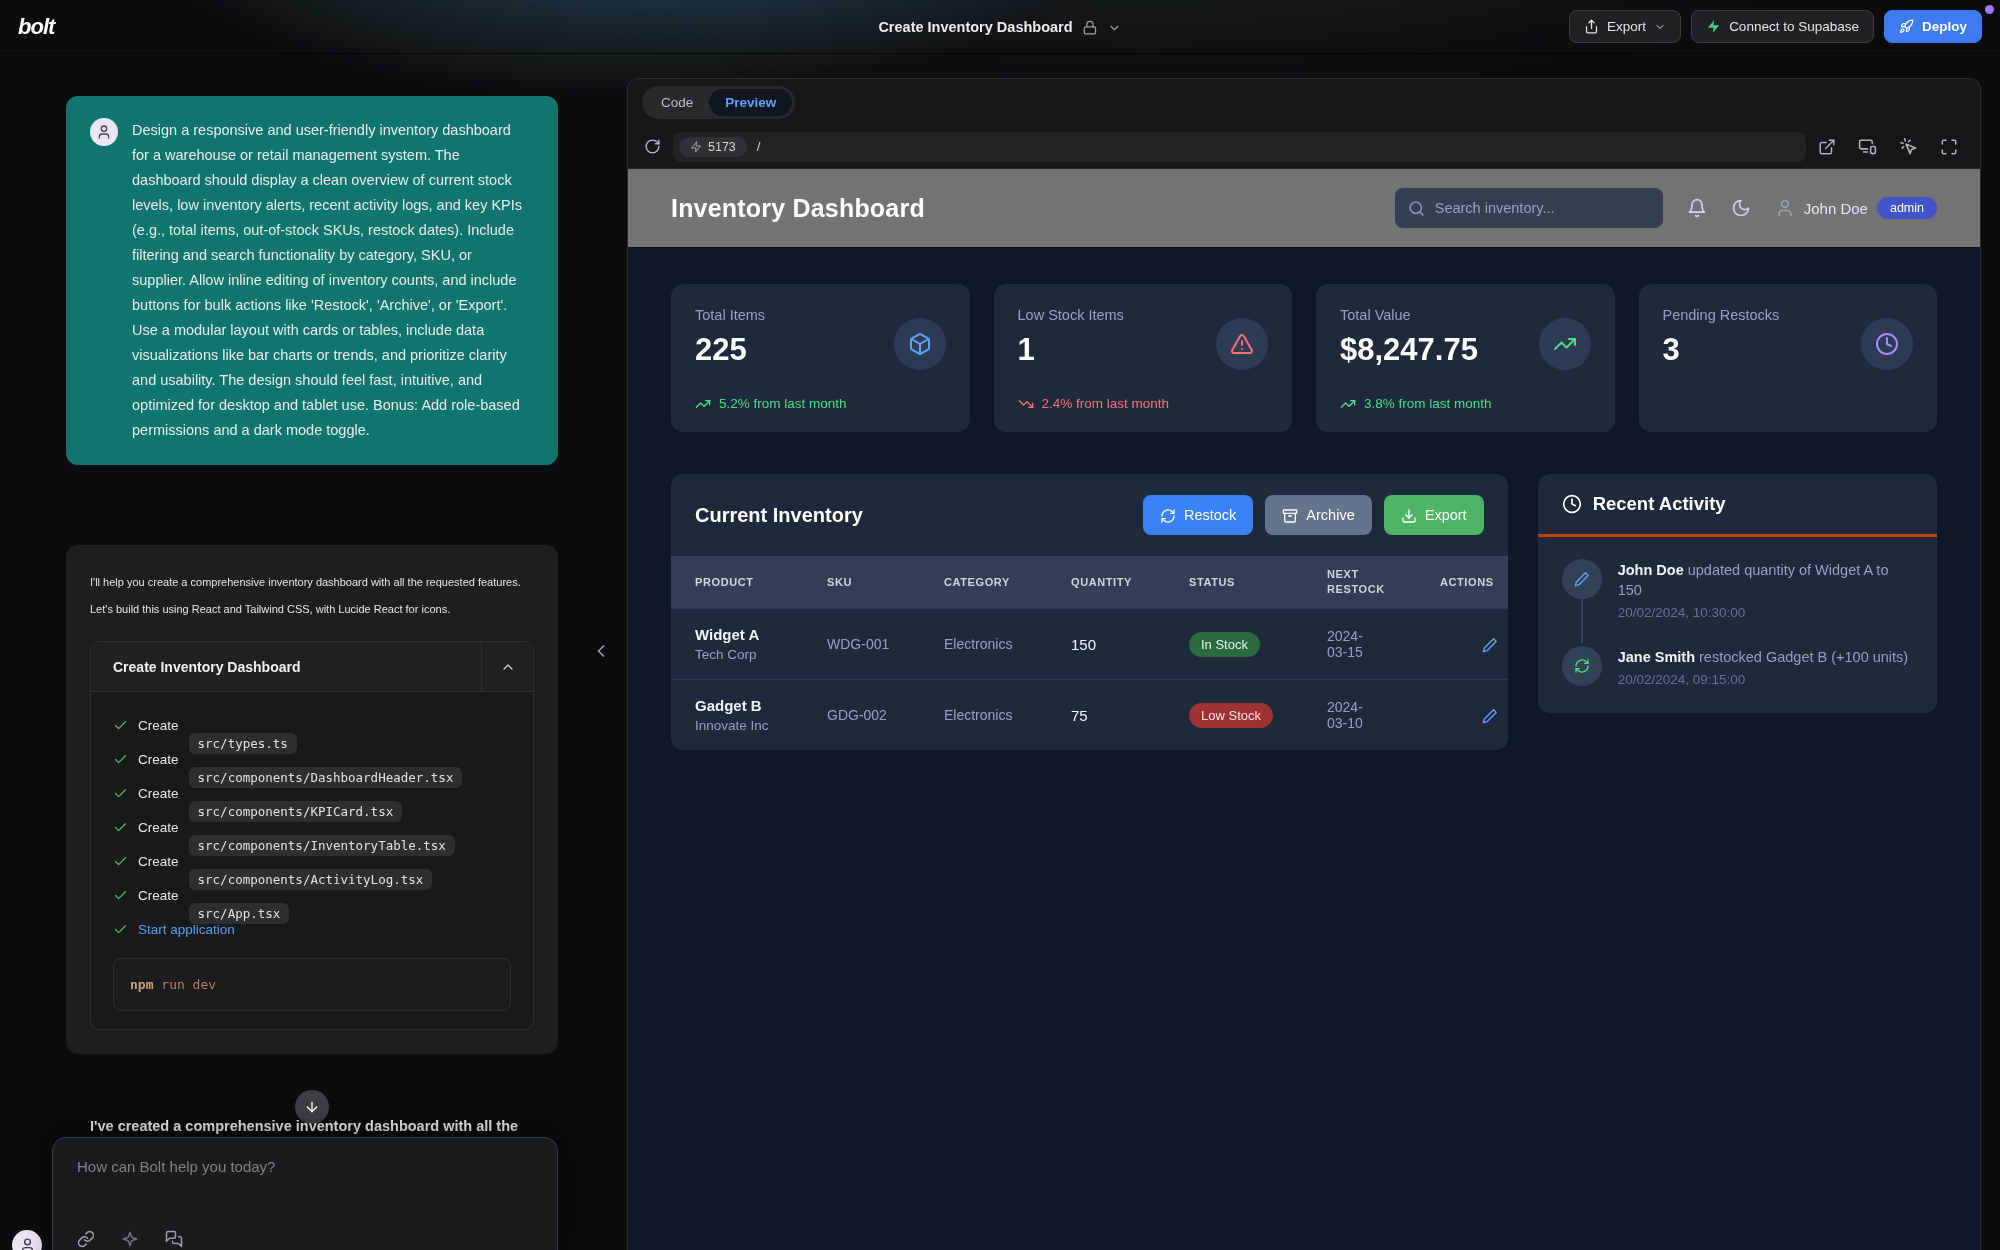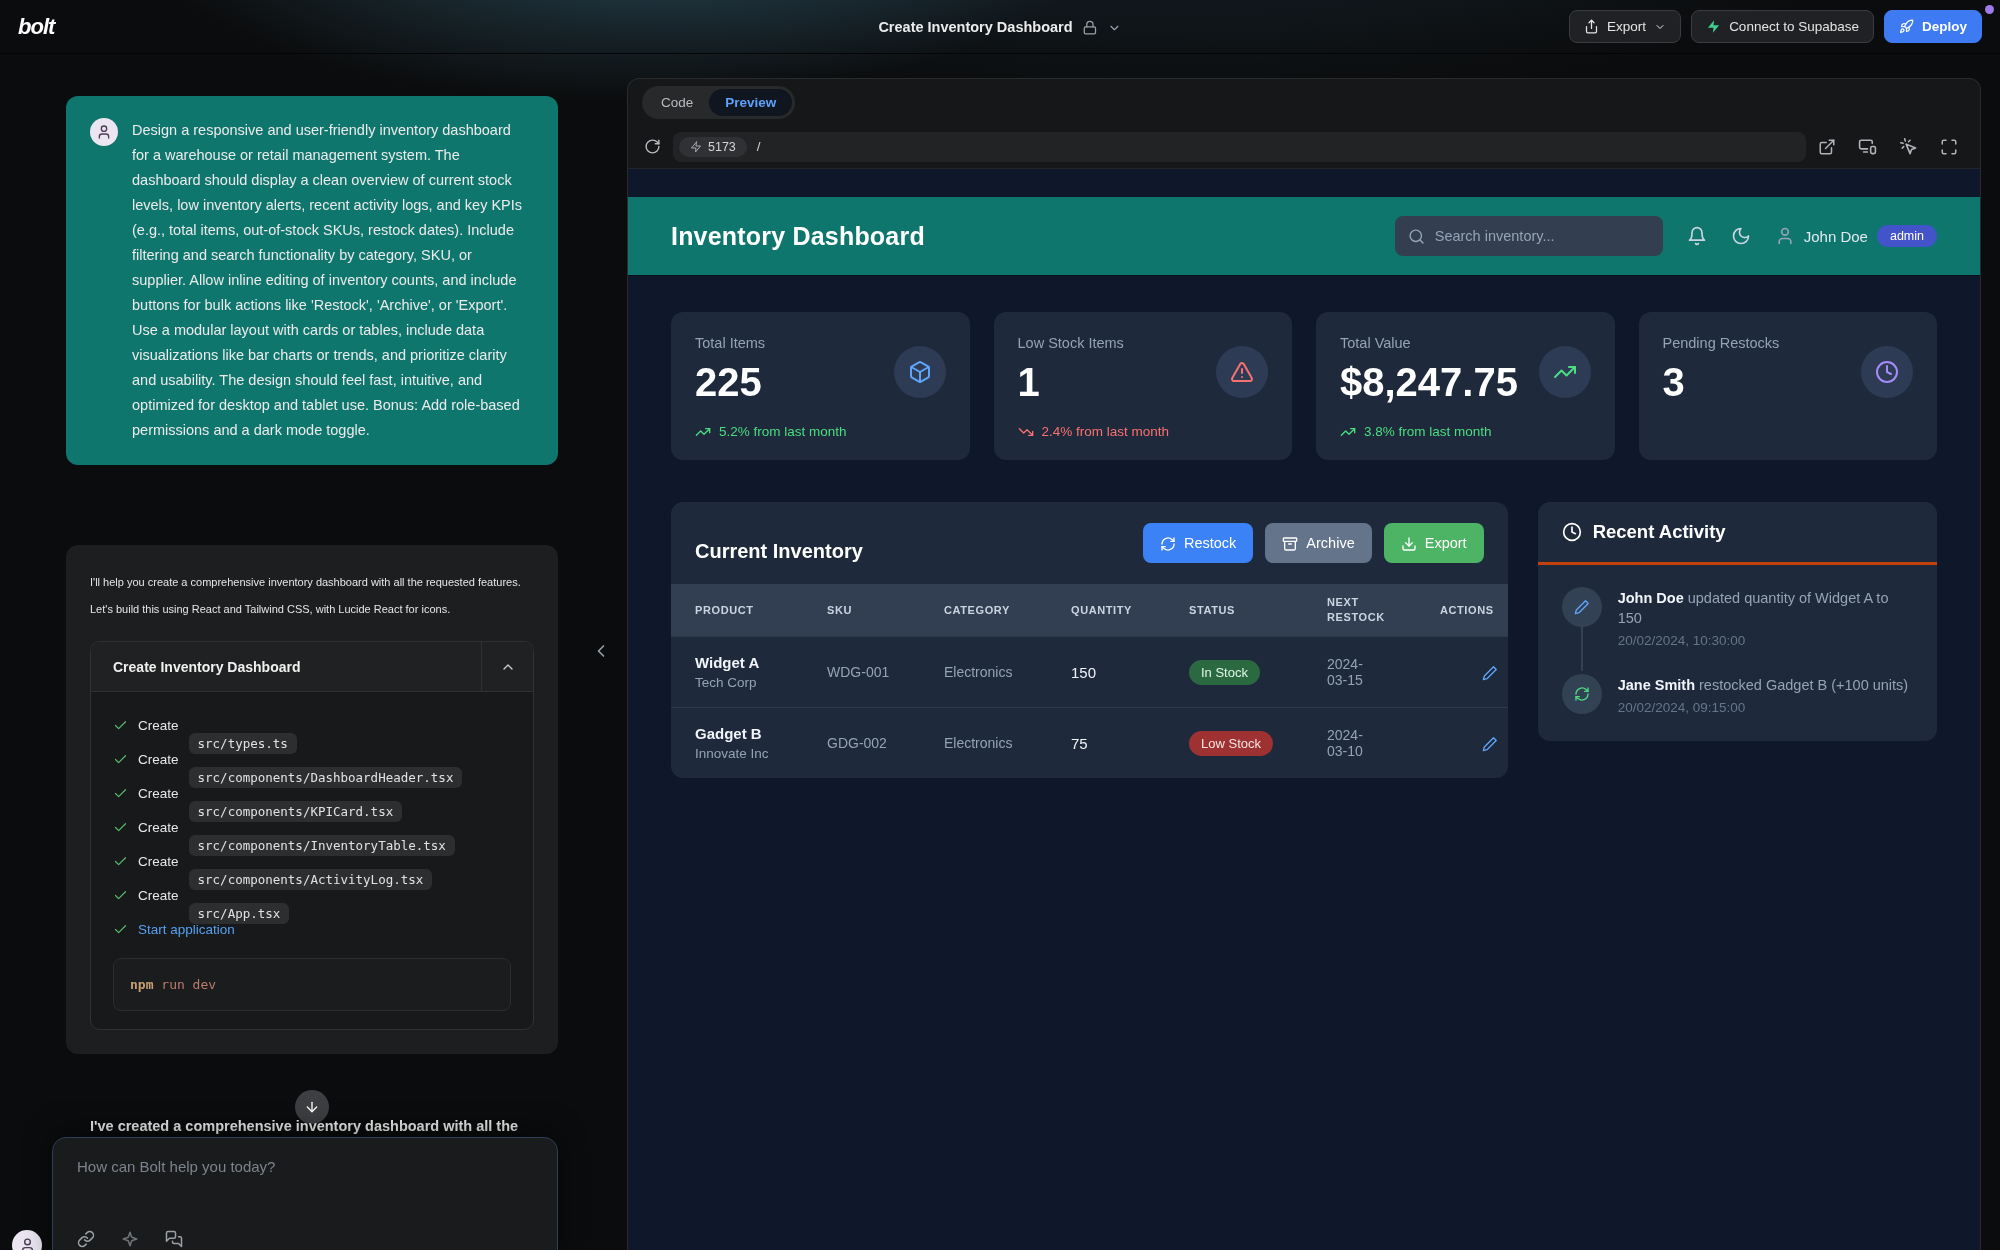--- a/index.html
+++ b/index.html
@@ -71,43 +71,43 @@
   .pv-url { height:44px; display:flex; align-items:center; padding:0 16px; gap:12px; border-bottom:1px solid #232426; }
   .pv-url .reload { color:#b6bac0; background:none; border:none; cursor:pointer; }
   .addr { flex:1; height:30px; background:#222325; border-radius:8px; display:flex; align-items:center; padding:0 6px; gap:10px; }
   .port-chip { display:flex; align-items:center; gap:6px; background:#303134; border-radius:13px; padding:3px 11px; color:#d3d5d8; font-size:12.5px; }
   .addr .path { color:#d3d5d8; font-size:13.5px; }
   .pv-actions { display:flex; align-items:center; gap:22px; color:#b0b4ba; padding-right:6px; }
   .pv-actions button { background:none; border:none; color:inherit; cursor:pointer; }
 
   
   .app { flex:1; background:#0f172a; overflow:hidden; }
-  .dash-header { height:78px; background:#0f766e; display:flex; align-items:center; padding:0 43px; box-shadow:0 1px 0 rgba(0,0,0,.35);margin-top:28px; }
+  .dash-header { height:78px; background:#737373; display:flex; align-items:center; padding:0 43px; box-shadow:0 1px 0 rgba(0,0,0,.35); }
   .dash-title { font-size:25px; font-weight:800; color:#fff; letter-spacing:.2px; }
   .dh-right { margin-left:auto; display:flex; align-items:center; gap:24px; }
   .search-box { width:268px; height:40px; background:#333f51; border-radius:8px; display:flex; align-items:center; gap:10px; padding:0 13px; color:#94a3b8; }
   .search-box input { background:transparent; border:none; outline:none; color:#e2e8f0; font-size:14.5px; width:100%; font-family:"Liberation Sans",sans-serif; }
   .search-box input::placeholder { color:#94a3b8; }
   .icon-btn { background:none; border:none; color:#cbd5e1; cursor:pointer; }
   .user-chip { display:flex; align-items:center; gap:9px; color:#e2e8f0; font-size:15px; }
   .role-badge { background:#4353c9; color:#fff; font-size:12.5px; padding:4px 13px; border-radius:12px; }
 
   .kpi-row { display:flex; gap:24px; padding:37px 43px 0; }
   .kpi { flex:1; height:148px; background:#1e293b; border-radius:12px; padding:23px 24px; position:relative; }
   .kpi-label { font-size:14.5px; color:#94a3b8; }
-  .kpi-value { font-size:40px; font-weight:800; color:#fff; margin-top:9px; }
+  .kpi-value { font-size:31px; font-weight:800; color:#fff; margin-top:9px; }
   .kpi-change { position:absolute; left:24px; bottom:20px; display:flex; align-items:center; gap:8px; font-size:13.5px; }
   .kpi-change.up { color:#4ade80; }
   .kpi-change.down { color:#f87171; }
   .kpi-ic { position:absolute; right:24px; top:34px; width:52px; height:52px; border-radius:50%; background:#2d3b55; display:flex; align-items:center; justify-content:center; }
   .ic-blue { color:#60a5fa; } .ic-red { color:#f87171; } .ic-green { color:#4ade80; } .ic-purple { color:#a78bfa; }
 
   .content-row { display:flex; gap:30px; padding:42px 43px 0; align-items:flex-start; }
   .inv-card { width:838px; background:#1e293b; border-radius:12px; overflow:hidden; }
-  .inv-head { display:flex; align-items:flex-end; padding:21px 24px; }
+  .inv-head { display:flex; align-items:center; padding:21px 24px; }
   .inv-title { font-size:20px; font-weight:700; color:#fff; }
   .inv-btns { margin-left:auto; display:flex; gap:12px; }
   .act-btn { display:flex; align-items:center; gap:8px; height:40px; padding:16px 17px; border:none; border-radius:8px; color:#fff; font-size:14.5px; font-weight:500; cursor:pointer; font-family:"Liberation Sans",sans-serif; }
   .act-btn.restock { background:#3b82f6; }
   .act-btn.archive { background:#64748b; }
   .act-btn.export { background:#4cb464; }
   table.inv { width:100%; border-collapse:collapse; }
   table.inv thead th { background:#323e52; color:#cbd5e1; font-size:11px; font-weight:700; letter-spacing:.6px; text-align:left; padding:11px 0 11px 24px; line-height:15px; }
   th.col-restock { max-width:80px; }
   table.inv tbody td { padding:17px 0 17px 24px; border-top:1px solid #2c394e; vertical-align:middle; }

